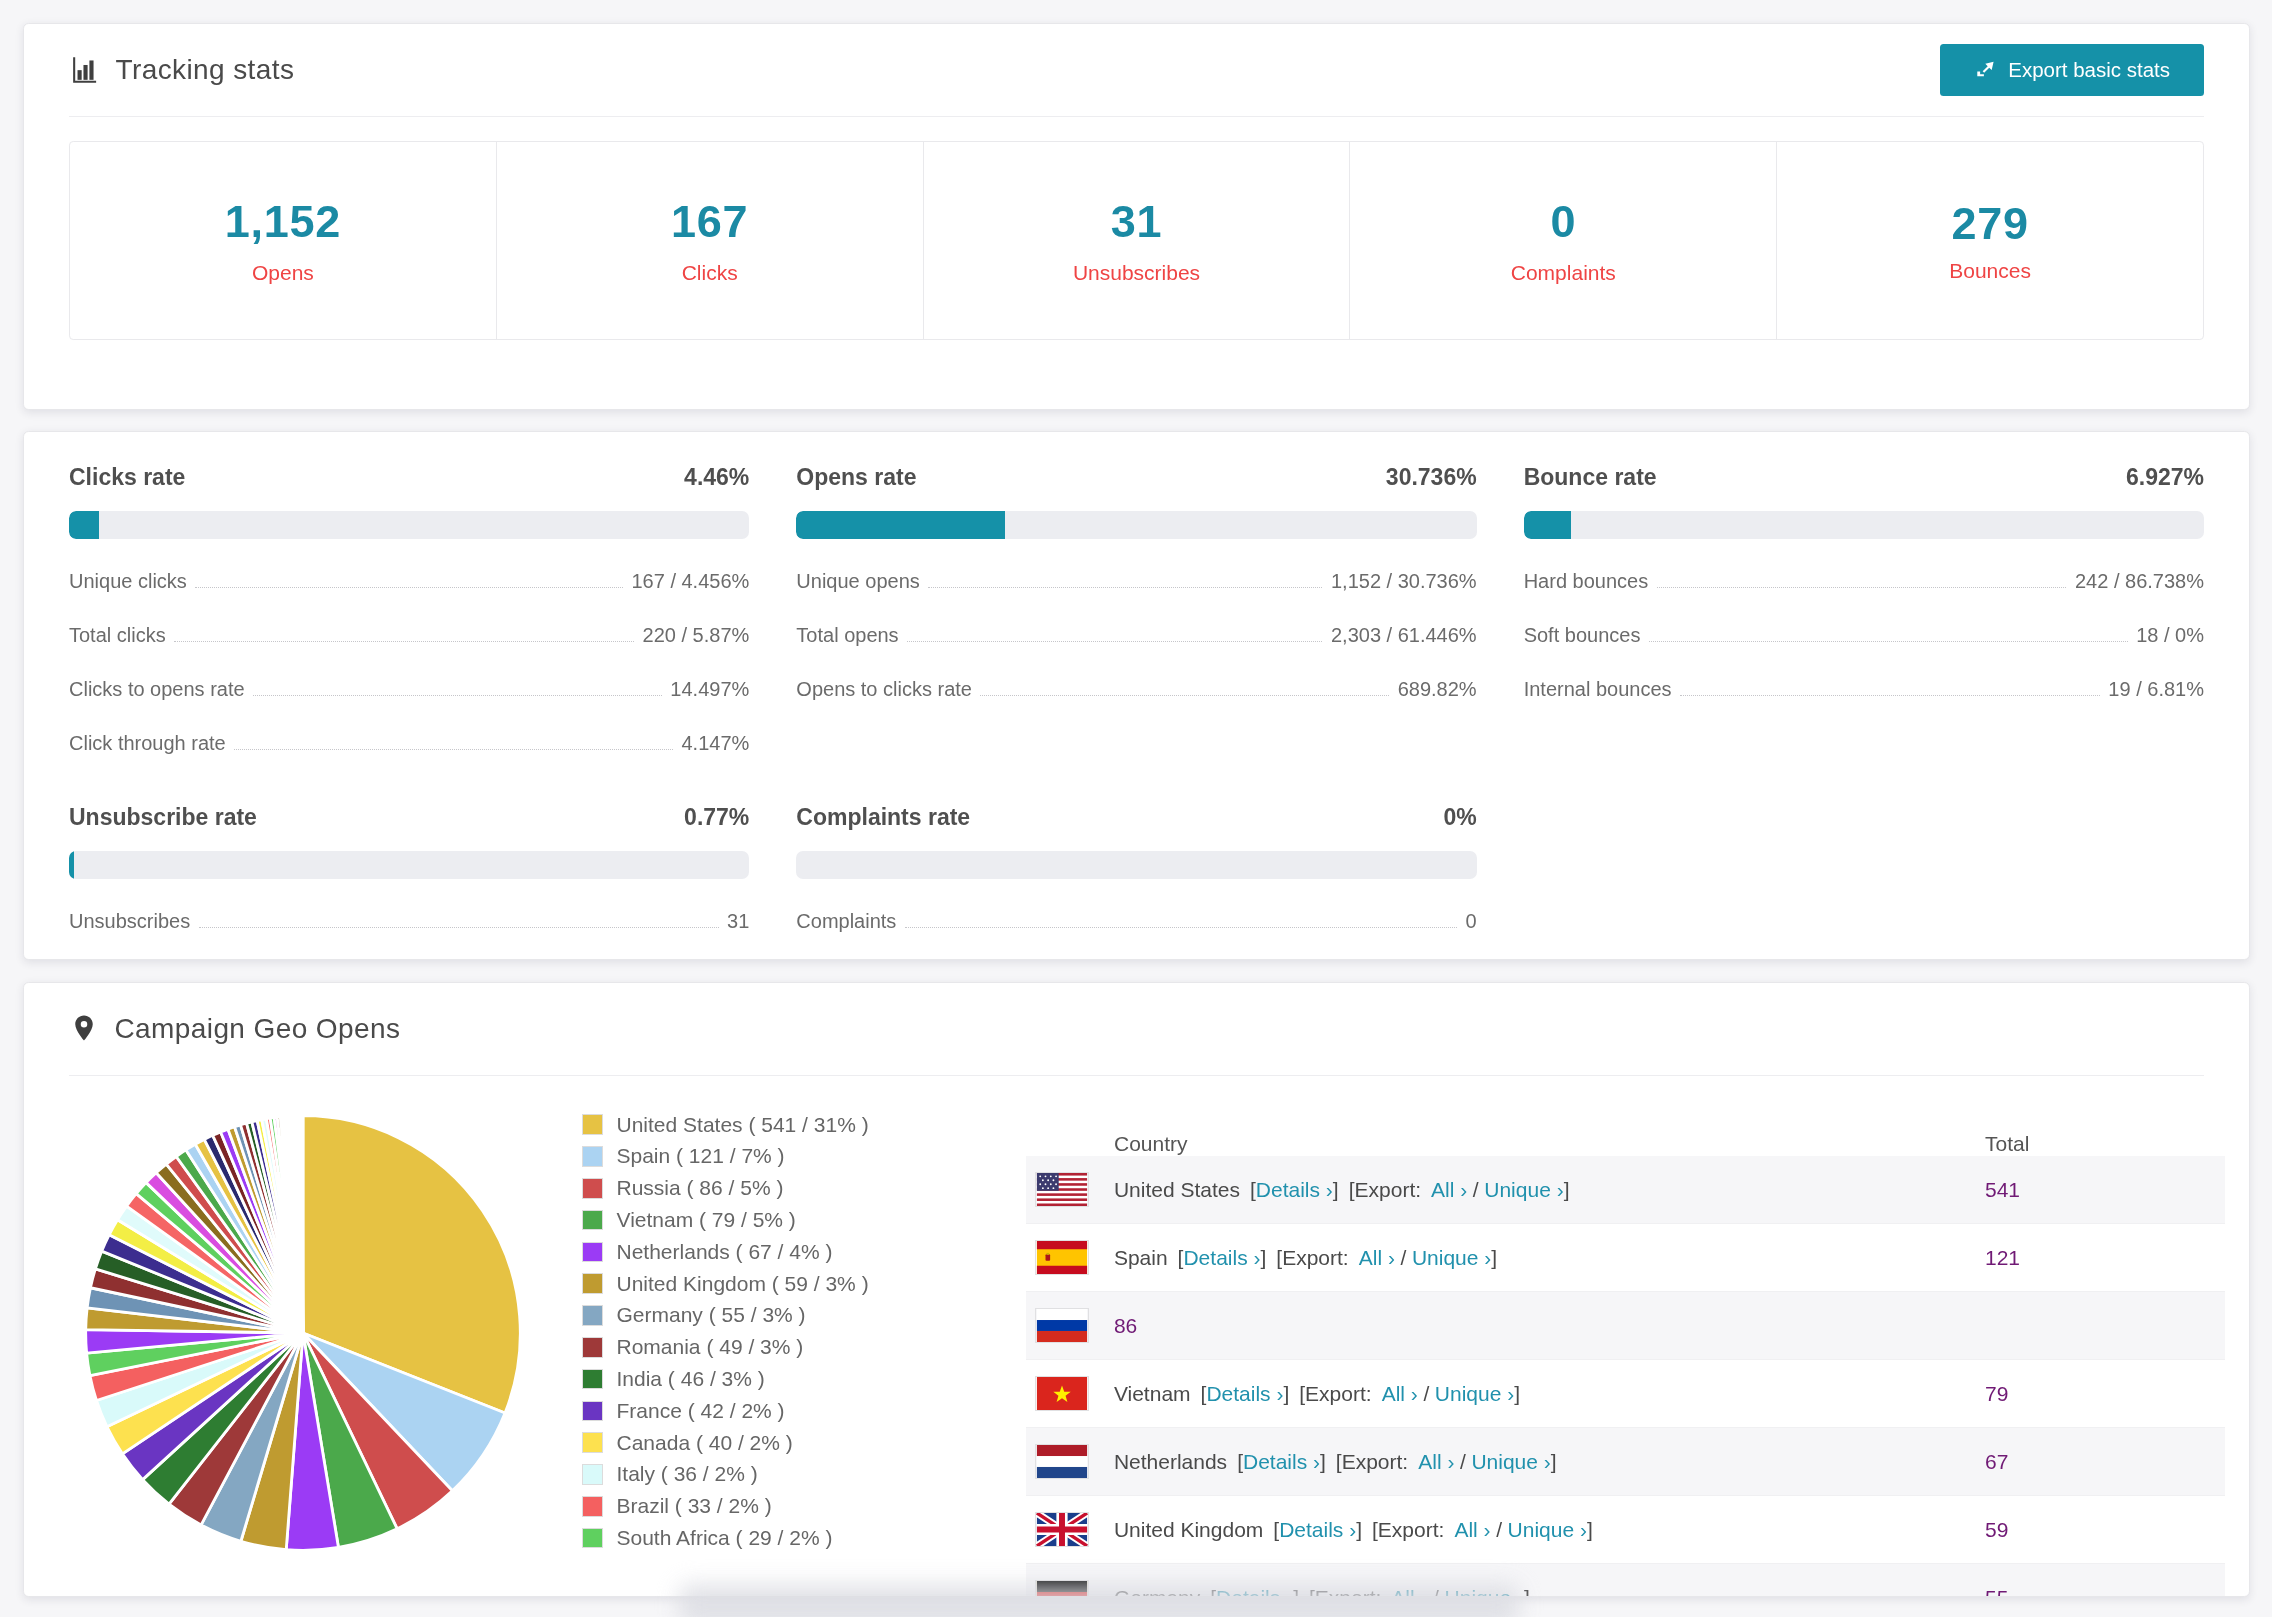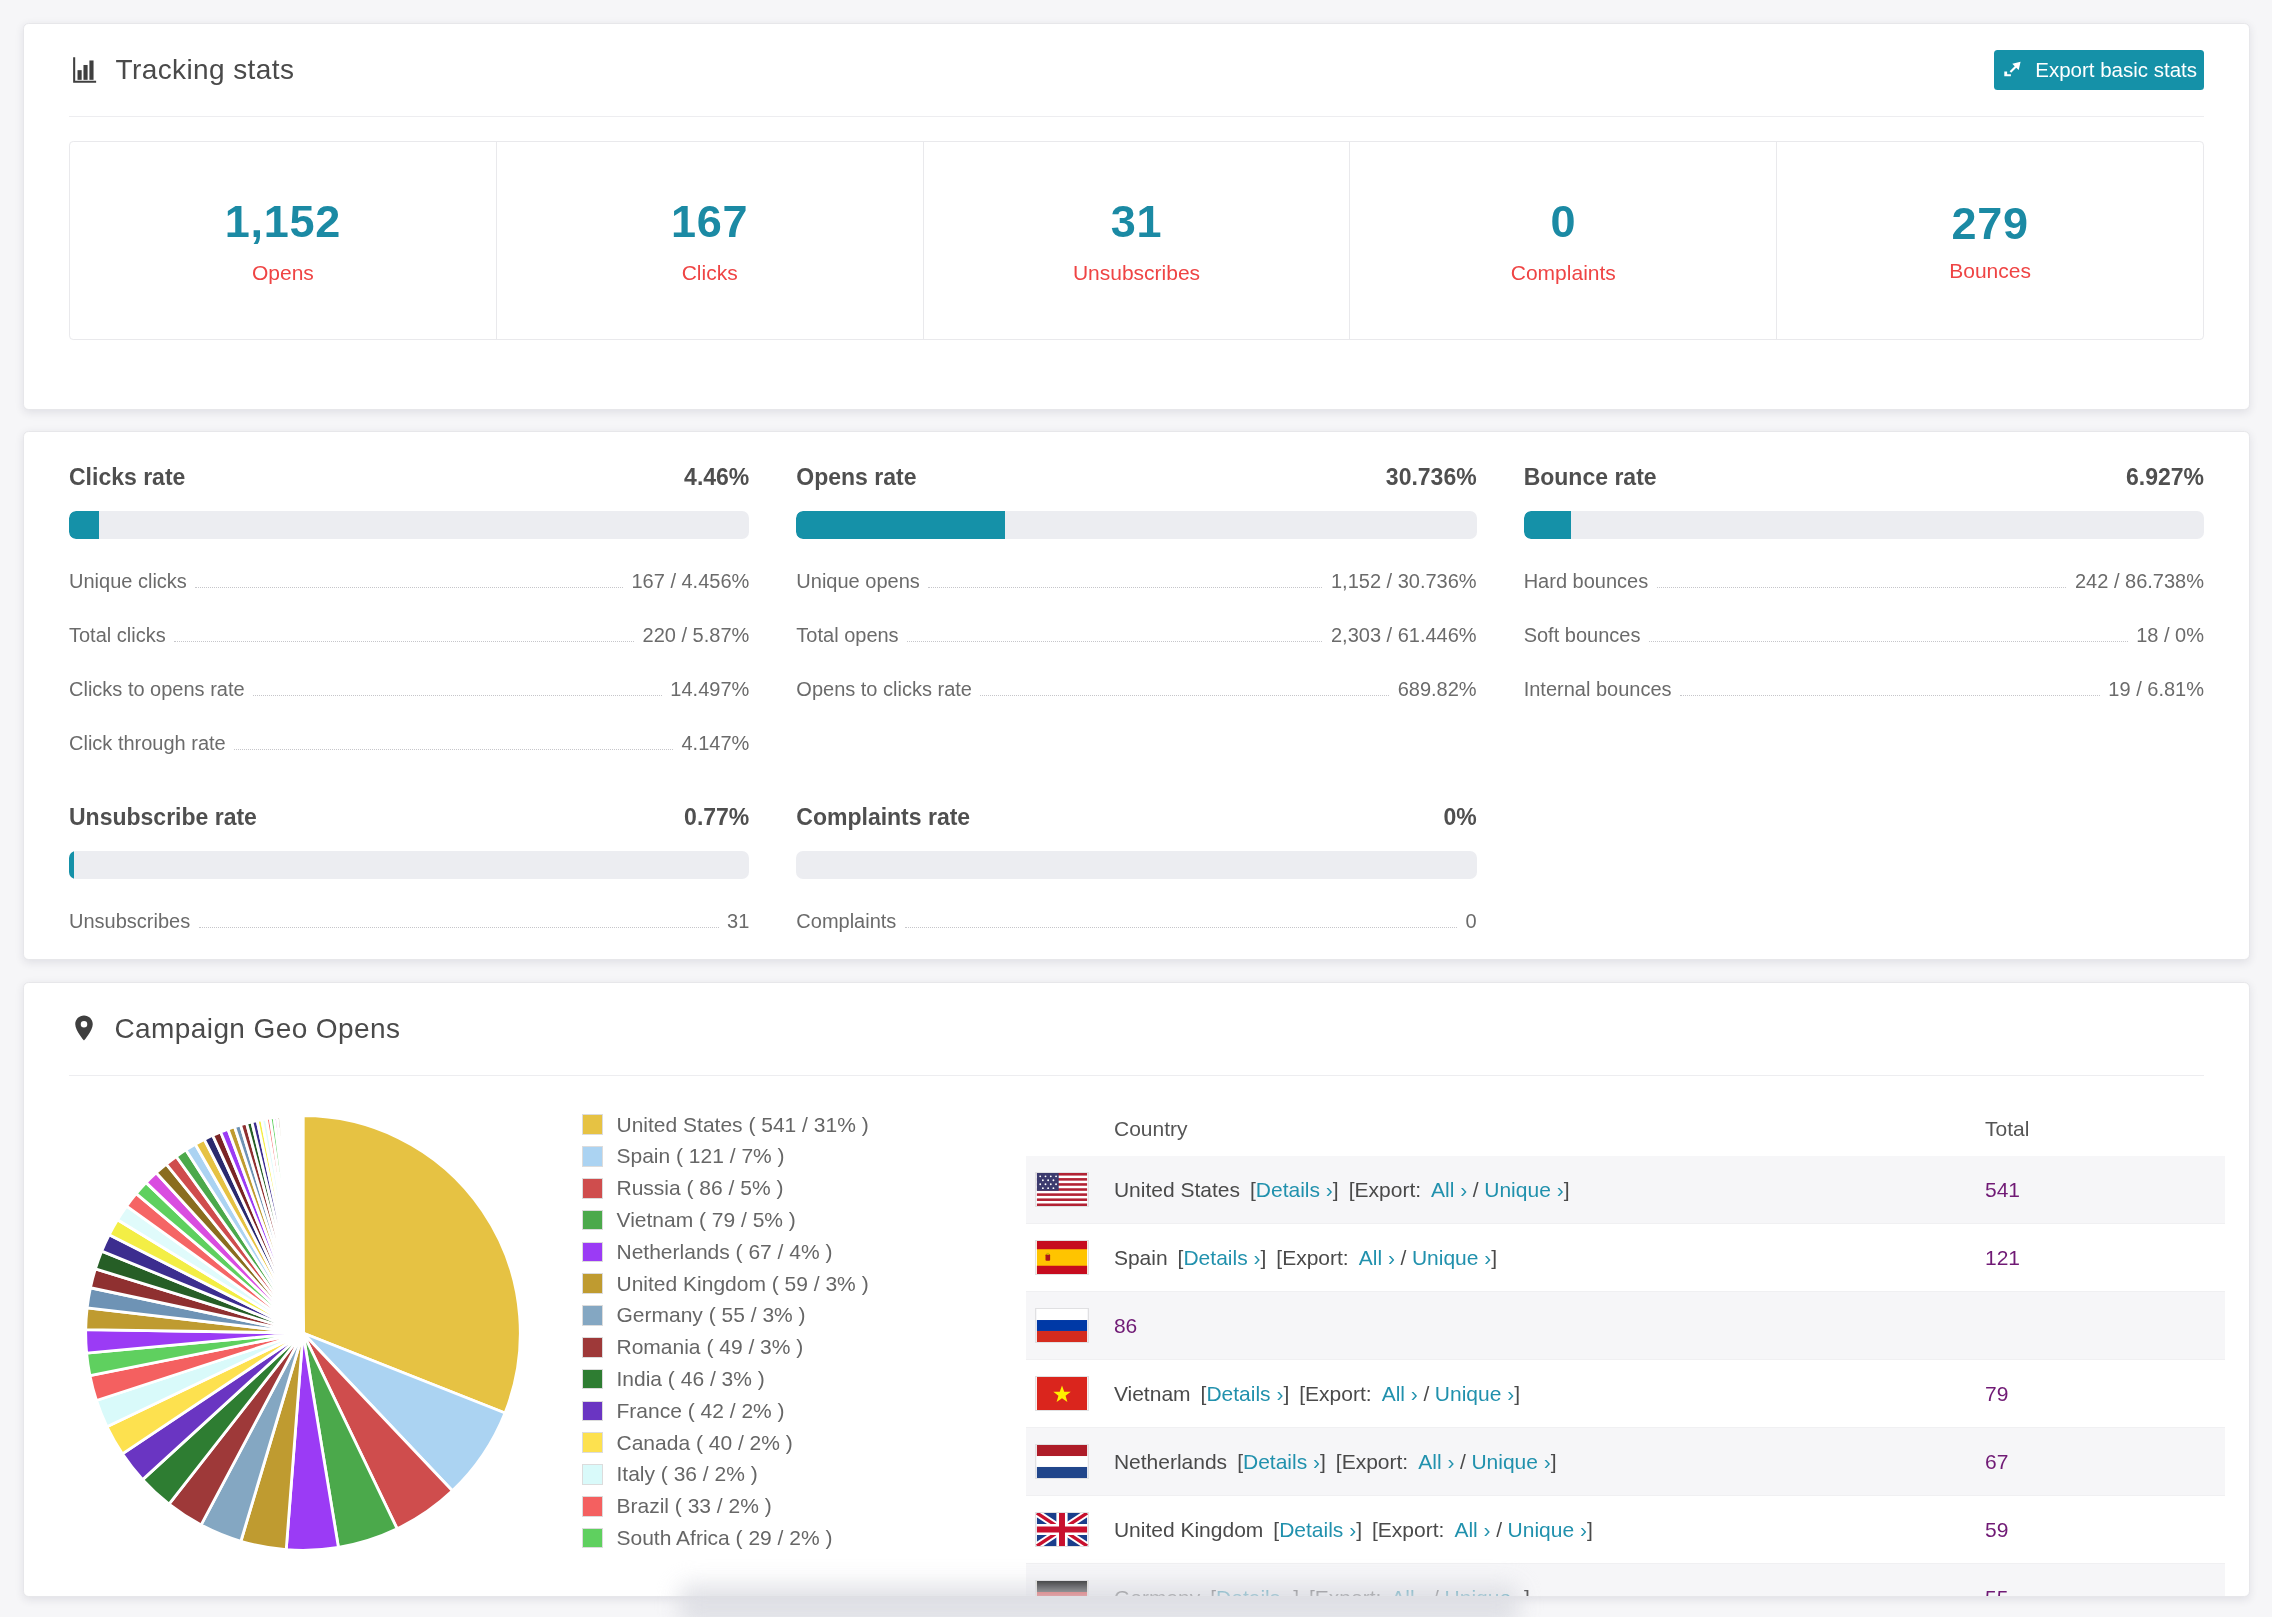--- a/index.html
+++ b/index.html
@@ -13,21 +13,21 @@
   #card-tracking { top:23px; height:387px; }
   #card-rates    { top:431px; height:529px; padding:32px 45px 0; }
   #card-geo      { top:982px; height:615px; overflow:hidden; }
 
   .card-head { height:92px; display:flex; align-items:center; padding:0 45px; }
   .card-title { font-size:28px; color:#4a4a4a; margin-left:15.5px; letter-spacing:0.4px; }
   .head-divider { border-top:1.4px solid #ededf0; margin:0 45px; }
 
   
   .btn-export { margin-left:auto; background:#1591a8; color:#fff; border:none;
-    font-family:inherit; font-size:20.5px; padding:0 7px; height:40px; border-radius:3.5px;
+    font-family:inherit; font-size:20.5px; padding:0 34px; height:52px; border-radius:3.5px;
     display:flex; align-items:center; gap:11.3px; cursor:pointer; }
 
   
   .stats-row { margin:24px 45px 0; border:0.7px solid #e9e9ec; border-radius:4.2px;
     display:flex; height:199px; }
   .stat-cell { flex:1; border-right:0.7px solid #e9e9ec; display:flex;
     flex-direction:column; align-items:center; justify-content:center; gap:12.7px; }
   .stat-cell:last-child { border-right:none;gap:9px; }
   .stat-value { font-size:45px; font-weight:bold; color:#1b8aa4; letter-spacing:0.7px; }
   .stat-label { font-size:21px; color:#ef4444; }
@@ -48,21 +48,21 @@
   
   .geo-flex { display:flex; padding:25.4px 24px 0 0; }
   .pie-wrap { width:558px; display:flex; justify-content:center; align-items:flex-start;
     padding-top:5.6px; }
   .legend { width:423px; padding-top:11.3px; }
   .legend-item { display:flex; align-items:center; margin-bottom:7.8px; }
   .swatch { width:20.5px; height:20.5px; border:1.4px solid #dcdcdc; margin-right:14px; flex:none; }
   .legend-label { font-size:21px; color:#666; white-space:nowrap; }
 
   .geo-table { flex:1; margin-left:21px; }
-  .thead { display:flex; height:55px; align-items:center; font-size:21px; color:#555; }
+  .thead { display:flex; height:55px; align-items:flex-end; font-size:21px; color:#555; }
   .th-country { flex:1; padding-left:88px; }
   .th-total { width:240px; }
   .trow { display:flex; height:68px; align-items:center; padding-left:8.5px;
     border-bottom:0.7px solid #f0f0f2; }
   .trow.odd { background:#f6f6f8; }
   .flag { width:54px; height:35px; border:0.7px solid #e0e0e2; margin-right:25.4px;
     flex:none; overflow:hidden; }
   .flag svg { display:block; width:100%; height:100%; }
   .cell-country { flex:1; font-size:21px; color:#4a4a4a; white-space:nowrap; }
   .cell-total { width:240px; font-size:21px; color:#701a75; }

